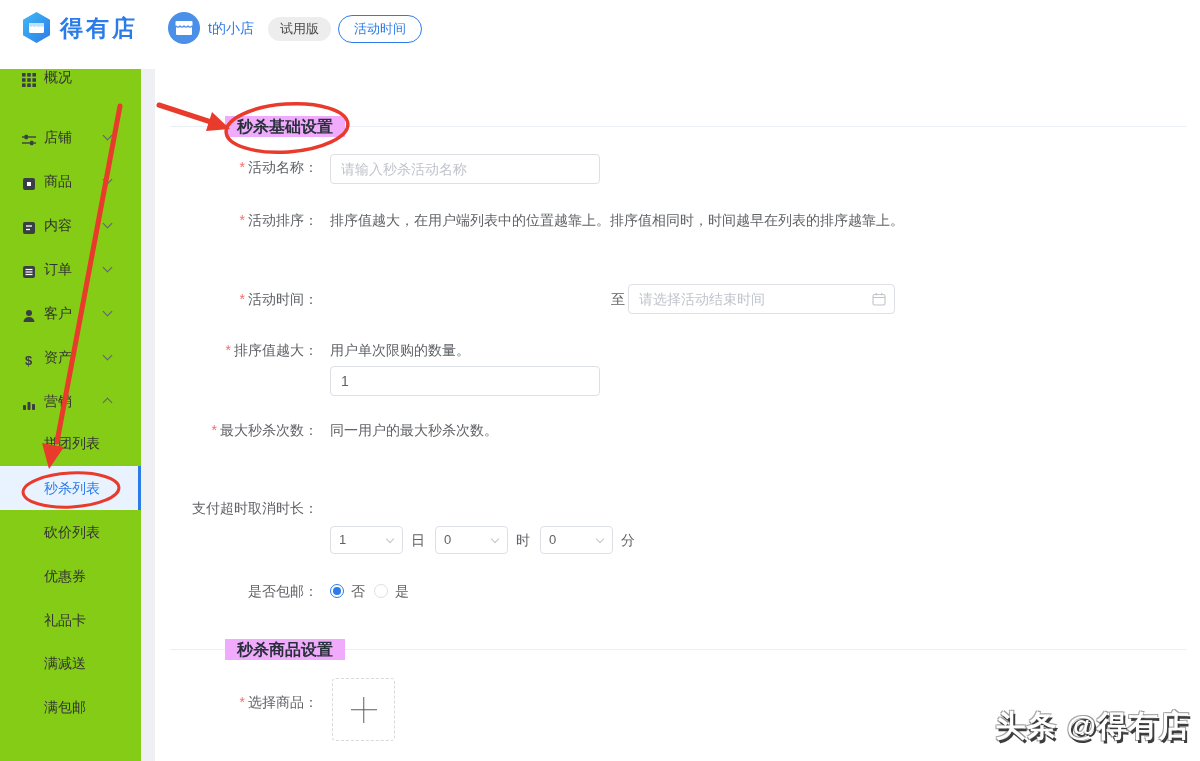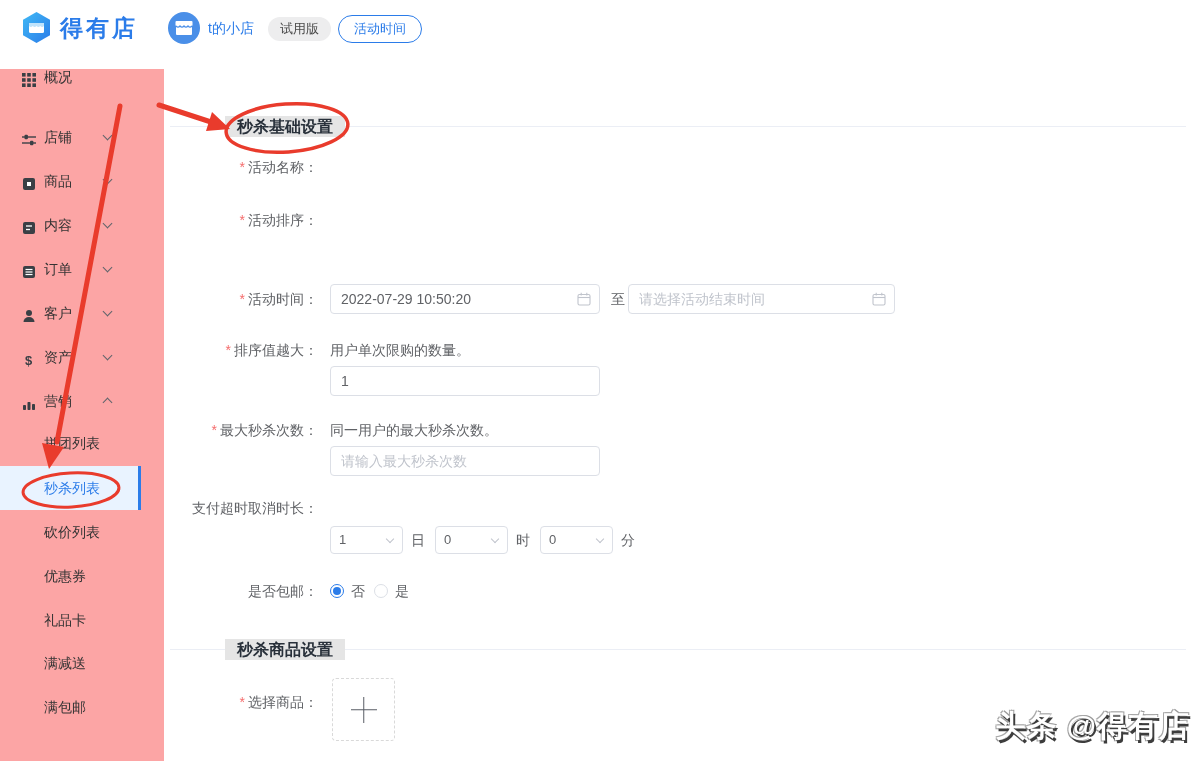--- a/index.html
+++ b/index.html
@@ -14,21 +14,21 @@
                color:#2b7ce9; letter-spacing:3px; }
   .avatar { position:absolute; left:168px; top:12px; width:32px; height:32px; border-radius:50%;
             background:#4a8fe8; display:flex; align-items:center; justify-content:center; }
   .shop-name { position:absolute; left:208px; top:20px; font-size:14px; color:#2b7ce9; }
   .trial-badge { position:absolute; left:268px; top:17px; padding:3px 12px; background:#ededee;
                  border-radius:12px; font-size:13px; color:#4a4a4a; }
   .preview-btn { position:absolute; left:338px; top:15px; padding:4px 15px; background:#fff;
                  border:1px solid #2b7ce9; border-radius:14px; font-size:13px; color:#2b7ce9; cursor:pointer; }
 
   
-  .sidebar { position:absolute; left:0; top:55px; width:164px; height:706px; background:#fca5a5; z-index:4; }
+  .sidebar { position:absolute; left:0; top:55px; width:141px; height:706px; background:#84cc16; z-index:4; }
   .side-item { position:absolute; left:0; width:141px; height:24px; line-height:24px; font-size:14px; color:#333; cursor:pointer; }
   .side-item .sicon { position:absolute; left:22px; top:5px; width:14px; height:14px; }
   .side-item .slabel { position:absolute; left:44px; }
   .chev { position:absolute; left:104px; width:7px; height:7px;
           border-right:1.5px solid #5f646b; border-bottom:1.5px solid #5f646b; }
   .chev.down { top:7px; transform:rotate(45deg); }
   .chev.up   { top:10px; transform:rotate(-135deg); }
   .sub-item { position:absolute; left:0; width:141px; height:24px; line-height:24px; font-size:14px; color:#333; cursor:pointer; }
   .sub-item .slabel { position:absolute; left:44px; }
   .sub-item.selected { top:411px; height:44px; line-height:44px; background:#e9f3ff;
@@ -36,21 +36,21 @@
   .side-footer { position:absolute; left:0; top:667px; width:141px; height:39px; line-height:39px;
                  border-top:1px solid #ececec; font-size:14px; color:#333; cursor:pointer; }
   .side-footer .sicon { position:absolute; left:20px; top:12px; }
   .side-footer .slabel { position:absolute; left:46px; }
 
   
   .main-bg { position:absolute; left:141px; top:55px; width:1059px; height:706px; background:#eef0f4; }
   .card { position:absolute; left:155px; top:65px; width:1045px; height:696px; background:#fff;
           border-radius:4px 0 0 0; }
   .divider { position:absolute; left:15px; width:1016px; height:1px; background:#ebeef5; }
-  .sec-title { position:absolute; left:70px; padding:0 12px; background:#e5e5e5; font-size:16px;
+  .sec-title { position:absolute; left:70px; padding:0 12px; background:#f0abfc; font-size:16px;
                font-weight:bold; color:#28303a; line-height:21px; z-index:2; }
   .flabel { position:absolute; left:0; width:163px; text-align:right; font-size:14px;
             color:#606266; line-height:20px; }
   .flabel .req { color:#f56c6c; margin-right:3px; }
   .fhelp { position:absolute; font-size:14px; color:#606266; line-height:20px; }
   .inp { position:absolute; height:30px; width:270px; border:1px solid #dcdfe6; border-radius:4px;
          padding:0 10px; font-size:14px; color:#606266; background:#fff; outline:none;
          font-family:"Liberation Sans","DejaVu Sans",sans-serif; }
   .inp::placeholder { color:#c0c4cc; opacity:1; }
   .dateinp { position:absolute; height:30px; border:1px solid #dcdfe6; border-radius:4px;
@@ -237,51 +237,43 @@
 </div>
 
 <div class="main-bg"></div>
 
 <div class="card">
 
   <div class="divider" style="top:61px"></div>
   <div class="sec-title" style="top:51px">秒杀基础设置</div>
 
   <div class="flabel" style="top:92px"><span class="req">*</span><span>活动名称：</span></div>
+  <input class="inp" style="left: 175px; top: 89px;" type="text" placeholder="请输入秒杀活动名称">
 
   <div class="flabel" style="top:145px"><span class="req">*</span><span>活动排序：</span></div>
+  <div class="fhelp" style="left:175px; top:145px">排序值越大，在用户端列表中的位置越靠上。排序值相同时，时间越早在列表的排序越靠上。</div>
 
   <div class="flabel" style="top:224px"><span class="req">*</span><span>活动时间：</span></div>
-  <div class="dateinp" style="left:175px; top:219px; width:270px">
-    <span class="dval">2022-07-29 10:50:20</span>
-    <svg width="14" height="14" viewBox="0 0 14 14">
-      <rect x="1" y="2.5" width="12" height="10.5" rx="1.5" fill="none" stroke="#c0c4cc" stroke-width="1.1"></rect>
-      <line x1="1" y1="5.5" x2="13" y2="5.5" stroke="#c0c4cc" stroke-width="1.1"></line>
-      <line x1="4.2" y1="0.8" x2="4.2" y2="3.6" stroke="#c0c4cc" stroke-width="1.1"></line>
-      <line x1="9.8" y1="0.8" x2="9.8" y2="3.6" stroke="#c0c4cc" stroke-width="1.1"></line>
-      </svg>
-  </div>
   <div class="sep" style="left:452px; top:224px; width:22px; text-align:center">至</div>
   <div class="dateinp" style="left:473px; top:219px; width:267px">
     <span class="dph">请选择活动结束时间</span>
     <svg width="14" height="14" viewBox="0 0 14 14">
       <rect x="1" y="2.5" width="12" height="10.5" rx="1.5" fill="none" stroke="#c0c4cc" stroke-width="1.1"></rect>
       <line x1="1" y1="5.5" x2="13" y2="5.5" stroke="#c0c4cc" stroke-width="1.1"></line>
       <line x1="4.2" y1="0.8" x2="4.2" y2="3.6" stroke="#c0c4cc" stroke-width="1.1"></line>
       <line x1="9.8" y1="0.8" x2="9.8" y2="3.6" stroke="#c0c4cc" stroke-width="1.1"></line>
       </svg>
   </div>
 
   <div class="flabel" style="top:275px"><span class="req">*</span><span>排序值越大：</span></div>
   <div class="fhelp" style="left:175px; top:275px">用户单次限购的数量。</div>
   <input class="inp" style="left: 175px; top: 301px;" type="text" value="1">
 
   <div class="flabel" style="top:355px"><span class="req">*</span><span>最大秒杀次数：</span></div>
   <div class="fhelp" style="left:175px; top:355px">同一用户的最大秒杀次数。</div>
-  <input class="inp" style="left: 175px; top: 381px;" type="text" placeholder="请输入最大秒杀次数">
 
   <div class="flabel" style="top:433px"><span>支付超时取消时长：</span></div>
   <div class="sel" style="left:175px; top:461px">
     <span>1</span>
     <span class="chev-s"></span></div>
   <div class="unit" style="left:256px; top:465px">日</div>
   <div class="sel" style="left:280px; top:461px">
     <span>0</span>
     <span class="chev-s"></span></div>
   <div class="unit" style="left:361px; top:465px">时</div>

